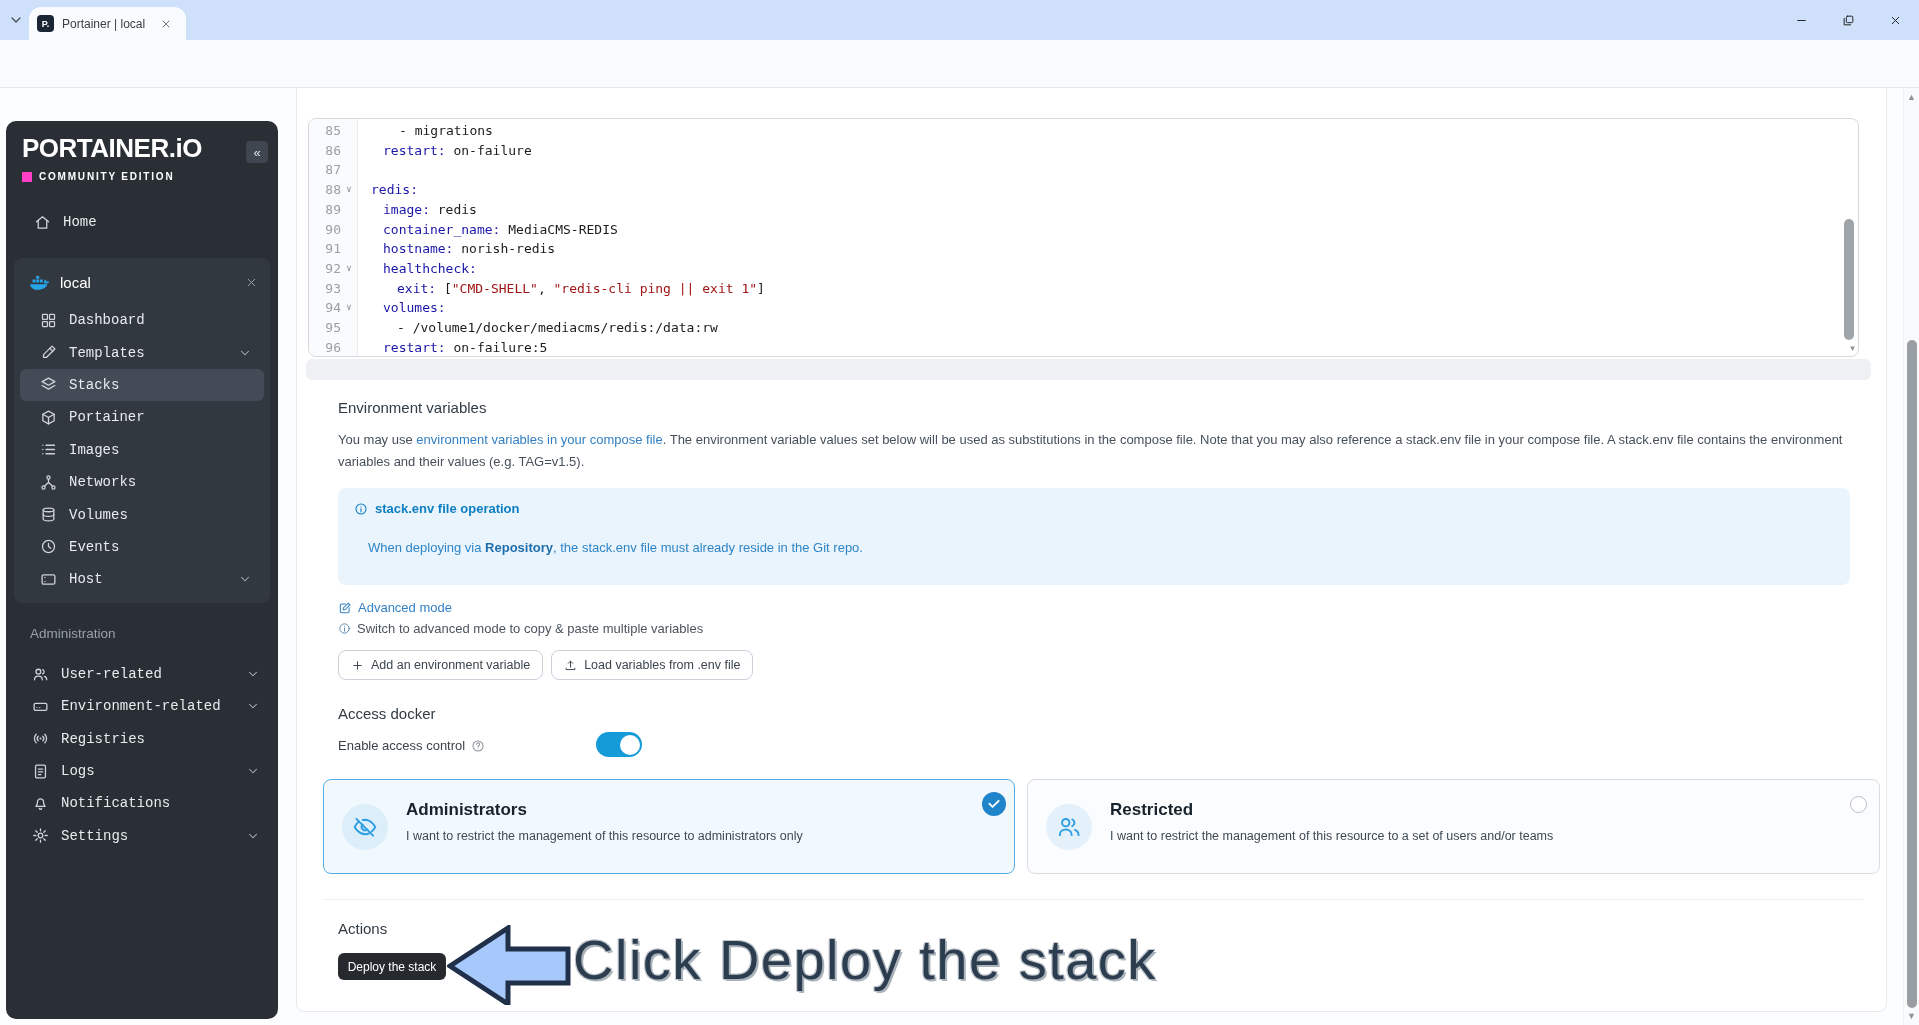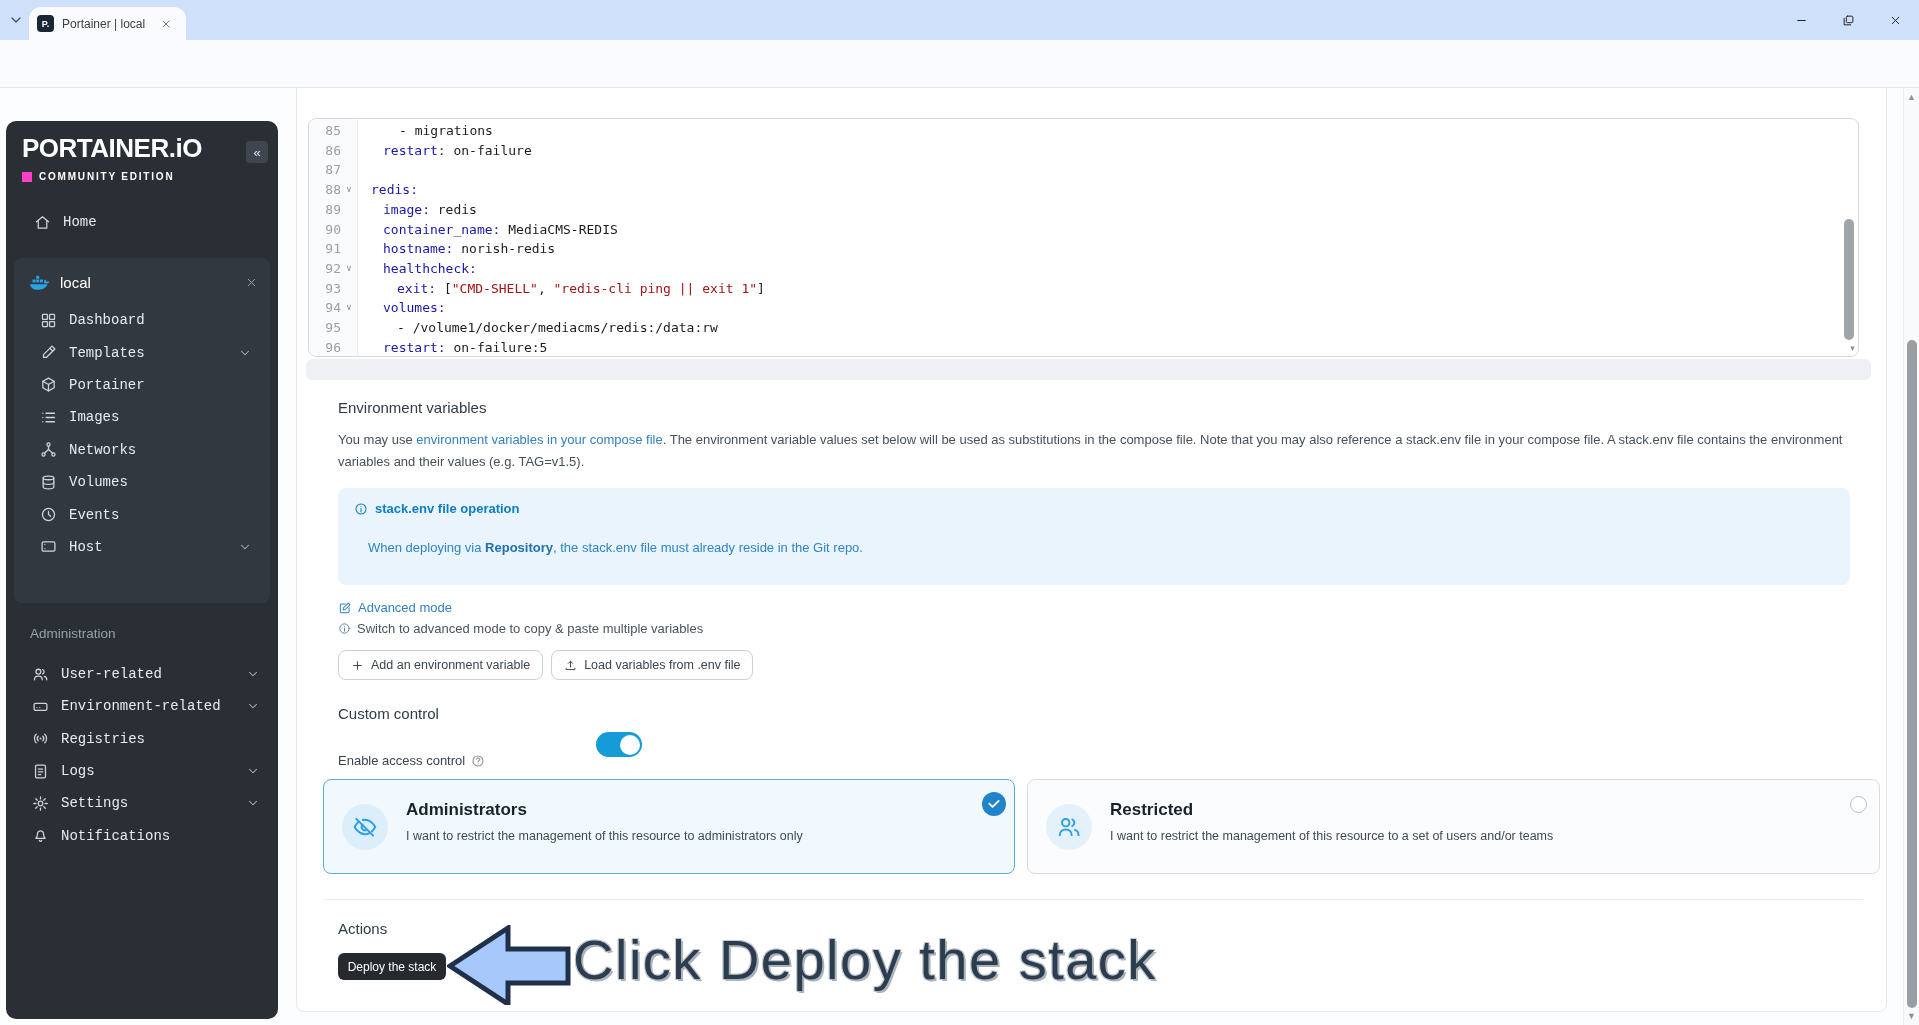--- a/index.html
+++ b/index.html
@@ -91,21 +91,21 @@
   .advic{width:14px;height:14px;color:var(--link);margin-right:6px;}
   .advlink{font-size:13px;color:var(--link);}
   .noterow{position:absolute;left:41px;top:552px;display:flex;align-items:center;}
   .noteic{width:13px;height:13px;color:#5b87ab;margin-right:6px;}
   .notetxt{font-size:13px;color:#4a545e;}
   .btnrow{position:absolute;left:41px;top:581px;display:flex;gap:8px;}
   .lbtn{height:28px;border:1px solid #c9d0d8;border-radius:8px;background:#fff;display:flex;
     align-items:center;padding:0 12px;font-size:12.5px;color:#3c454e;}
   .lbtn .bic{width:13px;height:13px;margin-right:7px;color:#3c454e;}
   
-  .enlabel{position:absolute;left:41px;top:669px;display:flex;align-items:center;font-size:13px;color:#3a434c;margin-top:15px;}
+  .enlabel{position:absolute;left:41px;top:669px;display:flex;align-items:center;font-size:13px;color:#3a434c;}
   .qic{width:14px;height:14px;color:#8d949b;margin-left:6px;}
   .toggle{position:absolute;left:299px;top:663px;width:46px;height:25px;border-radius:13px;background:var(--toggle-blue);}
   .knob{position:absolute;right:2.5px;top:2.5px;width:20px;height:20px;border-radius:50%;background:#fff;}
   .acard{position:absolute;top:710px;height:95px;border-radius:8px;box-sizing:border-box;}
   .acard.admin{left:26px;width:692px;background:#f2f9fe;border:1px solid #58ade0;}
   .acard.restricted{left:730px;width:853px;background:#fbfcfd;border:1px solid #d9dde2;}
   .accircle{position:absolute;left:18px;top:24px;width:46px;height:46px;border-radius:50%;
     display:flex;align-items:center;justify-content:center;}
   .acard.admin .accircle{background:#ddeefb;}
   .acard.restricted .accircle{background:#e4f1fb;}
@@ -268,20 +268,29 @@
                   <path d="M14 6l4 4"></path>
                 </svg>
               </span>
               <span class="slabel">Templates</span>
               <span class="chev icon">
                 <svg viewBox="0 0 24 24" fill="none" stroke="currentColor" stroke-width="1.8" stroke-linecap="round" stroke-linejoin="round">
                   <path d="M6 9l6 6 6-6"></path>
                 </svg>
               </span>
             </div>
+            <div class="sit active">
+              <span class="sicon icon">
+                <svg viewBox="0 0 24 24" fill="none" stroke="currentColor" stroke-width="1.8" stroke-linecap="round" stroke-linejoin="round">
+                  <path d="M12 3l9 5-9 5-9-5z"></path>
+                  <path d="M3 13.5l9 5 9-5"></path>
+                </svg>
+              </span>
+              <span class="slabel">Stacks</span>
+            </div>
             <div class="sit">
               <span class="sicon icon">
                 <svg viewBox="0 0 24 24" fill="none" stroke="currentColor" stroke-width="1.8" stroke-linecap="round" stroke-linejoin="round">
                   <path d="M12 3l8 4.5v9L12 21l-8-4.5v-9z"></path>
                   <path d="M12 12l8-4.5M12 12L4 7.5M12 12v9"></path>
                 </svg>
               </span>
               <span class="slabel">Portainer</span>
             </div>
             <div class="sit">
@@ -388,39 +397,39 @@
             <span class="slabel">Logs</span>
             <span class="chev icon">
               <svg viewBox="0 0 24 24" fill="none" stroke="currentColor" stroke-width="1.8" stroke-linecap="round" stroke-linejoin="round">
                 <path d="M6 9l6 6 6-6"></path>
               </svg>
             </span>
           </div>
           <div class="sit">
             <span class="sicon icon">
               <svg viewBox="0 0 24 24" fill="none" stroke="currentColor" stroke-width="1.8" stroke-linecap="round" stroke-linejoin="round">
+                <path d="M18.5 16h-13c1.6-1.6 2.2-3.2 2.2-6.2A4.3 4.3 0 0112 5.5a4.3 4.3 0 014.3 4.3c0 3 .6 4.6 2.2 6.2z"></path>
+                <path d="M10.4 19a1.7 1.7 0 003.2 0"></path>
+              </svg>
+            </span>
+            <span class="slabel">Notifications</span>
+          </div>
+          <div class="sit">
+            <span class="sicon icon">
+              <svg viewBox="0 0 24 24" fill="none" stroke="currentColor" stroke-width="1.8" stroke-linecap="round" stroke-linejoin="round">
                 <circle cx="12" cy="12" r="3.2"></circle>
                 <path d="M12 2.5v3M12 18.5v3M2.5 12h3M18.5 12h3M5.3 5.3l2.1 2.1M16.6 16.6l2.1 2.1M18.7 5.3l-2.1 2.1M7.4 16.6l-2.1 2.1"></path>
               </svg>
             </span>
             <span class="slabel">Settings</span>
             <span class="chev icon">
               <svg viewBox="0 0 24 24" fill="none" stroke="currentColor" stroke-width="1.8" stroke-linecap="round" stroke-linejoin="round">
                 <path d="M6 9l6 6 6-6"></path>
               </svg>
             </span>
-          </div>
-          <div class="sit">
-            <span class="sicon icon">
-              <svg viewBox="0 0 24 24" fill="none" stroke="currentColor" stroke-width="1.8" stroke-linecap="round" stroke-linejoin="round">
-                <path d="M18.5 16h-13c1.6-1.6 2.2-3.2 2.2-6.2A4.3 4.3 0 0112 5.5a4.3 4.3 0 014.3 4.3c0 3 .6 4.6 2.2 6.2z"></path>
-                <path d="M10.4 19a1.7 1.7 0 003.2 0"></path>
-              </svg>
-            </span>
-            <span class="slabel">Notifications</span>
           </div>
         </div>
     </div>
 
     <div class="main">
       <div class="card">
 
         <div class="editor">
           <div class="gutterbg"></div>
           <div class="codelines" id="code-lines">
@@ -495,21 +504,21 @@
             <span class="bic icon">
                 <svg viewBox="0 0 24 24" fill="none" stroke="currentColor" stroke-width="1.8" stroke-linecap="round" stroke-linejoin="round">
                   <path d="M12 15V4M8 8l4-4 4 4"></path>
                   <path d="M4 17v2.5h16V17"></path>
                 </svg>
               </span>
             <span>Load variables from .env file</span>
           </div>
         </div>
 
-        <div class="h2" style="top:636px">Custom control</div>
+        <div class="h2" style="top:636px">Access docker</div>
         <div class="enlabel">
           <span>Enable access control</span>
           <span class="qic icon">
               <svg viewBox="0 0 24 24" fill="none" stroke="currentColor" stroke-width="1.8" stroke-linecap="round" stroke-linejoin="round">
                 <circle cx="12" cy="12" r="8.6"></circle>
                 <path d="M9.6 9.2a2.6 2.6 0 114.4 1.9c-.9.8-2 1.3-2 2.6M12 17h.01"></path>
               </svg>
             </span>
         </div>
         <div class="toggle">

